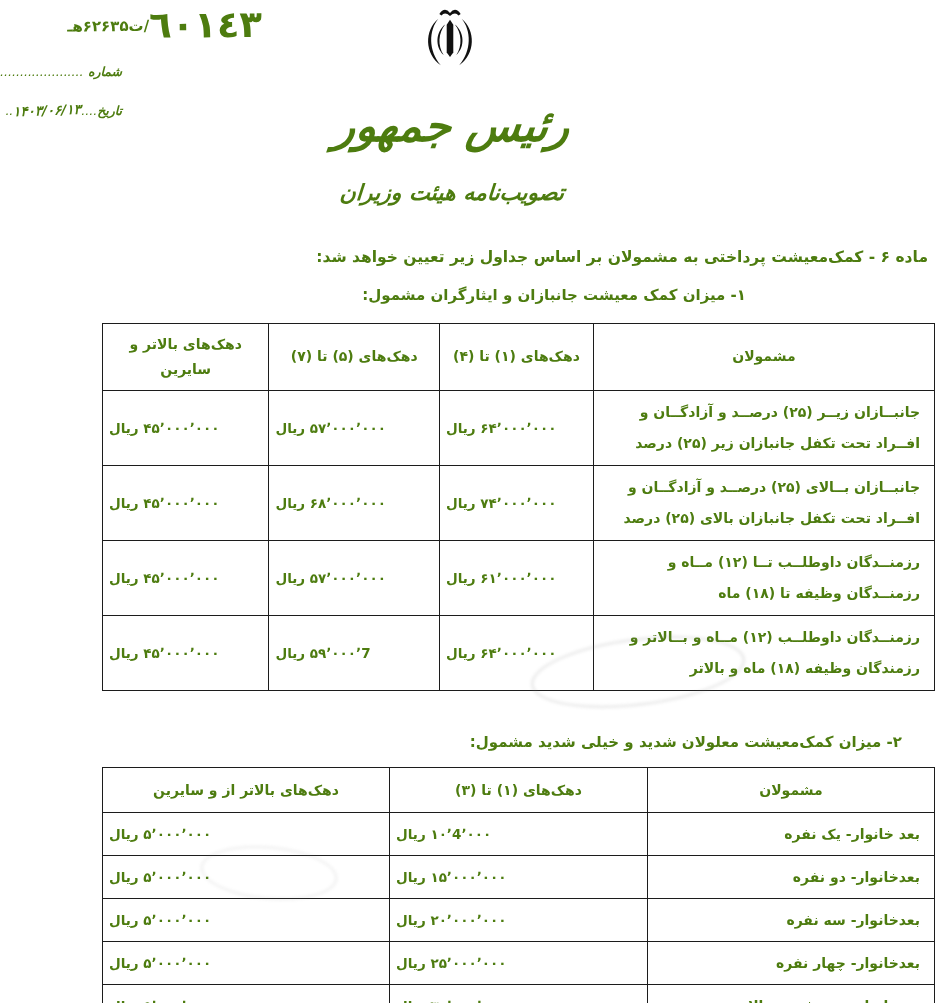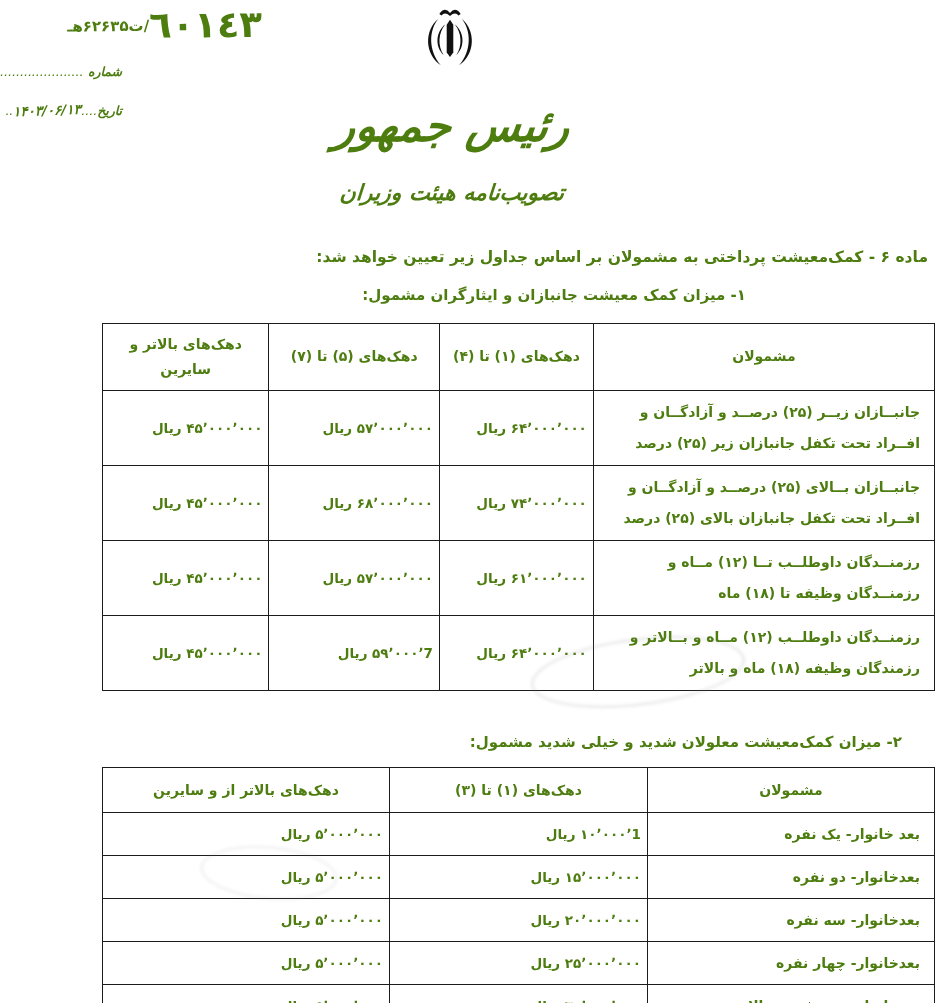--- a/index.html
+++ b/index.html
@@ -46,21 +46,21 @@
   .item-2{margin-top:40px;margin-right:34px;}
   table{
     border-collapse:collapse;
     width:833px;
     margin:16px 1px 0 auto;
     table-layout:fixed;
   }
   .t2{margin-top:14px;}
   th,td{border:1.5px solid #1c1c1c;padding:2px 6px;}
   th{font-size:14px;font-weight:700;text-align:center;line-height:1.8;}
-  td.num{text-align:right;font-size:13.5px;font-weight:600;white-space:nowrap;}
+  td.num{text-align:left;font-size:13.5px;font-weight:600;white-space:nowrap;}
   td.grp{text-align:right;padding-right:14px;font-size:14px;font-weight:700;line-height:2.2;}
   .t1 th{height:62px;}
   .t1 td{height:70px;}
   .t2 th{height:40px;}
   .t2 td{height:38px;}
   .t2 td.grp{line-height:1.4;}
   
   .stamp{position:absolute;border:3px solid #8a8a8a;border-radius:50%;
          opacity:.16;filter:blur(1.5px);pointer-events:none;}
   .stamp-1{top:638px;left:562px;width:210px;height:62px;transform:rotate(-7deg);}
@@ -160,21 +160,21 @@
       <thead>
         <tr>
           <th>مشمولان</th>
           <th>دهک‌های (۱) تا (۳)</th>
           <th>دهک‌های بالاتر از و سایرین</th>
         </tr>
       </thead>
       <tbody>
         <tr>
           <td class="grp">بعد خانوار- یک نفره</td>
-          <td class="num">۱۰٬۰۰۰٬1 ریال</td>
+          <td class="num">۱۰٬4٬۰۰۰ ریال</td>
           <td class="num">۵٬۰۰۰٬۰۰۰ ریال</td>
         </tr>
         <tr>
           <td class="grp">بعدخانوار- دو نفره</td>
           <td class="num">۱۵٬۰۰۰٬۰۰۰ ریال</td>
           <td class="num">۵٬۰۰۰٬۰۰۰ ریال</td>
         </tr>
         <tr>
           <td class="grp">بعدخانوار- سه نفره</td>
           <td class="num">۲۰٬۰۰۰٬۰۰۰ ریال</td>

